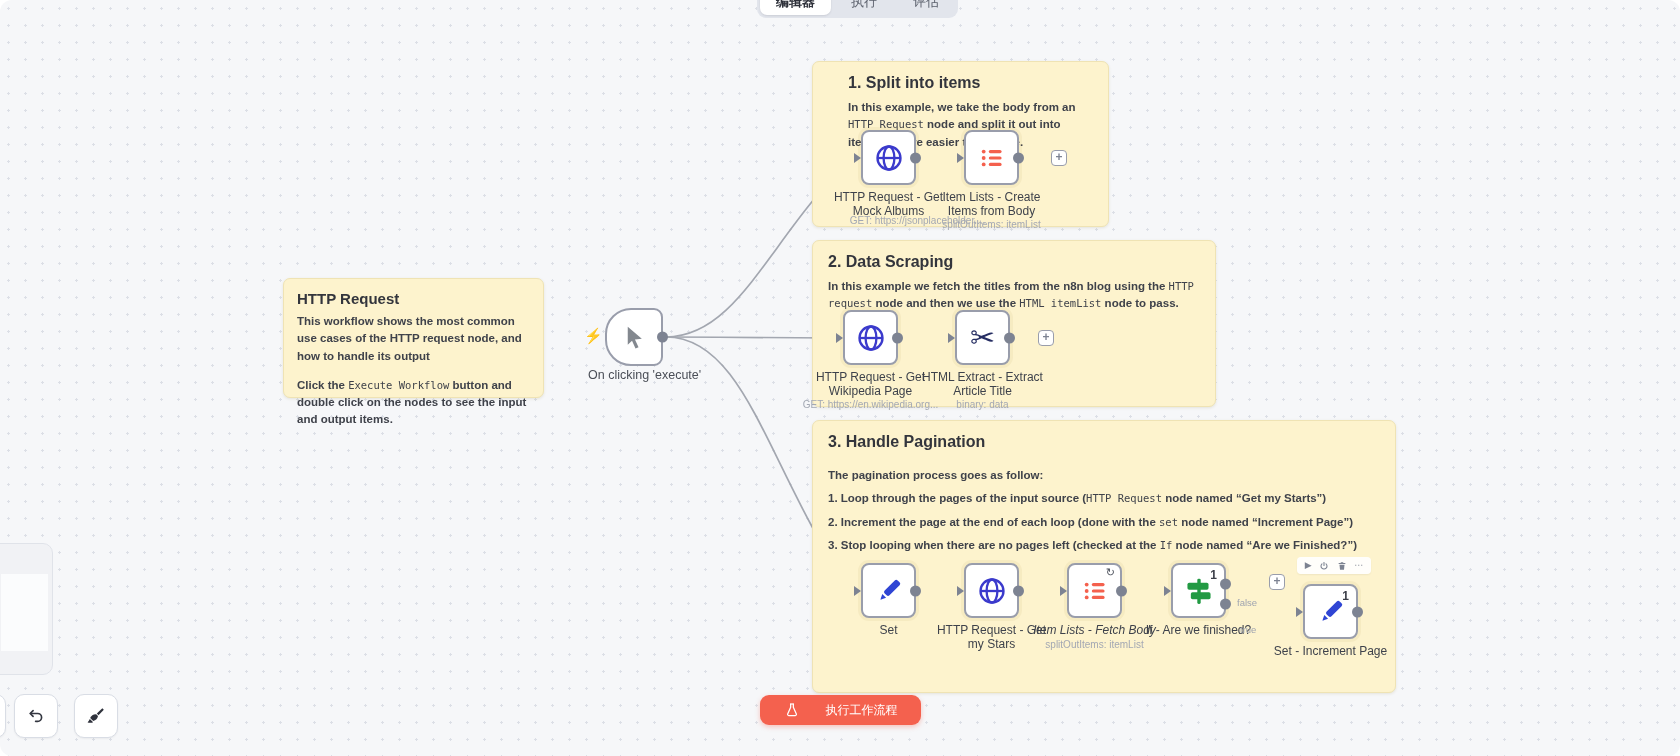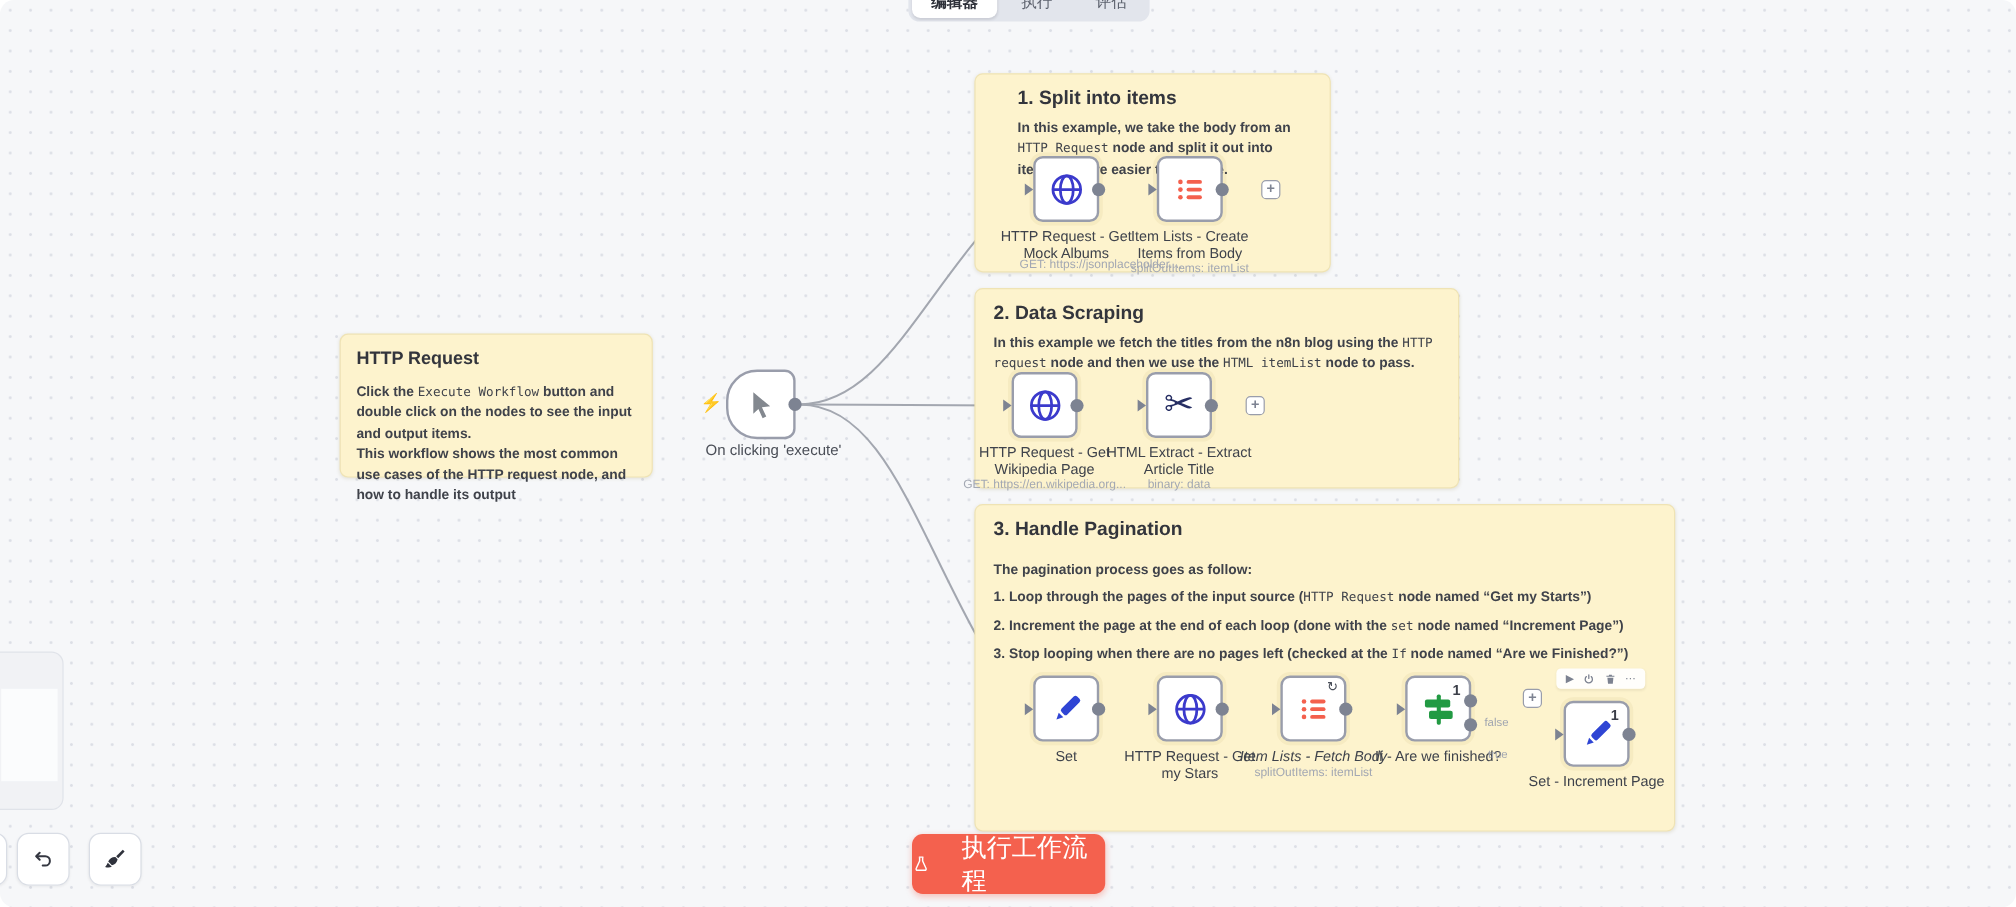--- a/index.html
+++ b/index.html
@@ -47,23 +47,23 @@
     font-size:12.5px;color:#4a4e57;white-space:nowrap;}
   .bolt{position:absolute;left:584px;top:327px;color:#f4614e;font-size:15px;font-weight:700;}
   
   .io-label{position:absolute;font-size:9.5px;color:#9fa4b0;}
   
   .node-toolbar{position:absolute;left:1297px;top:557px;width:66px;height:17px;background:rgba(255,255,255,.92);
     border-radius:4px;display:flex;align-items:center;justify-content:space-around;padding:0 4px;
     box-shadow:0 1px 2px rgba(0,0,0,.06);}
   .node-toolbar .ti{color:#7c8290;font-size:9px;line-height:1;display:flex;align-items:center;cursor:pointer;}
   
-  .exec-btn{position:absolute;left:760px;top:695px;width:161px;height:50px;background:#f4614e;
+  .exec-btn{position:absolute;left:760px;top:695px;width:161px;height:30px;background:#f4614e;
     border-radius:9px;display:flex;align-items:center;justify-content:center;gap:26px;
-    color:#fff;font-size:21px;font-weight:500;box-shadow:0 2px 5px rgba(244,97,78,.35);cursor:pointer;}
+    color:#fff;font-size:12px;font-weight:500;box-shadow:0 2px 5px rgba(244,97,78,.35);cursor:pointer;}
   
   .sq-btn{position:absolute;width:44px;height:44px;background:#fff;border:1px solid #d9dde5;
     border-radius:10px;box-sizing:border-box;display:flex;align-items:center;justify-content:center;
     box-shadow:0 1px 2px rgba(0,0,0,.05);cursor:pointer;}
   .mini-panel{position:absolute;left:-12px;top:543px;width:65px;height:132px;background:#f1f2f5;
     border:1px solid #e0e3e9;border-radius:10px;box-sizing:border-box;}
   .mini-panel .inner{position:absolute;left:12px;top:30px;width:47px;height:77px;background:#fbfcfd;}
   svg.wires{position:absolute;left:0;top:0;pointer-events:none;}
 </style>
 </head>
@@ -91,22 +91,22 @@
   </svg>
 
   <div class="tabbar">
     <div class="tab active">编辑器</div>
     <div class="tab">执行</div>
     <div class="tab">评估</div>
   </div>
 
   <div class="sticky" style="left:283px;top:278px;width:261px;height:120px;">
     <h2 style="font-size:15px;margin:11px 13px 6px;">HTTP Request</h2>
+    <div class="body" style="margin:0 13px;"><span>This workflow shows the most common use cases of the HTTP request node, and how to handle its output</span></div>
     <div class="body" style="margin:12px 13px 0;"><span>Click the </span><span class="code">Execute Workflow</span><span> button and double click on the nodes to see the input and output items.</span></div>
-    <div class="body" style="margin:0 13px;"><span>This workflow shows the most common use cases of the HTTP request node, and how to handle its output</span></div>
   </div>
 
   <span class="bolt">⚡</span>
   <div class="trigger">
     <svg width="27" height="27" viewBox="0 0 24 24">
       <path d="M6 2.5 L18.5 13 L12.4 13.7 L15.6 20.6 L12.9 21.8 L9.8 14.9 L6 18.4 Z" fill="#83888f"></path>
     </svg>
     <span class="ep-out"></span>
   </div>
   <div class="trigger-label">On clicking 'execute'</div>

